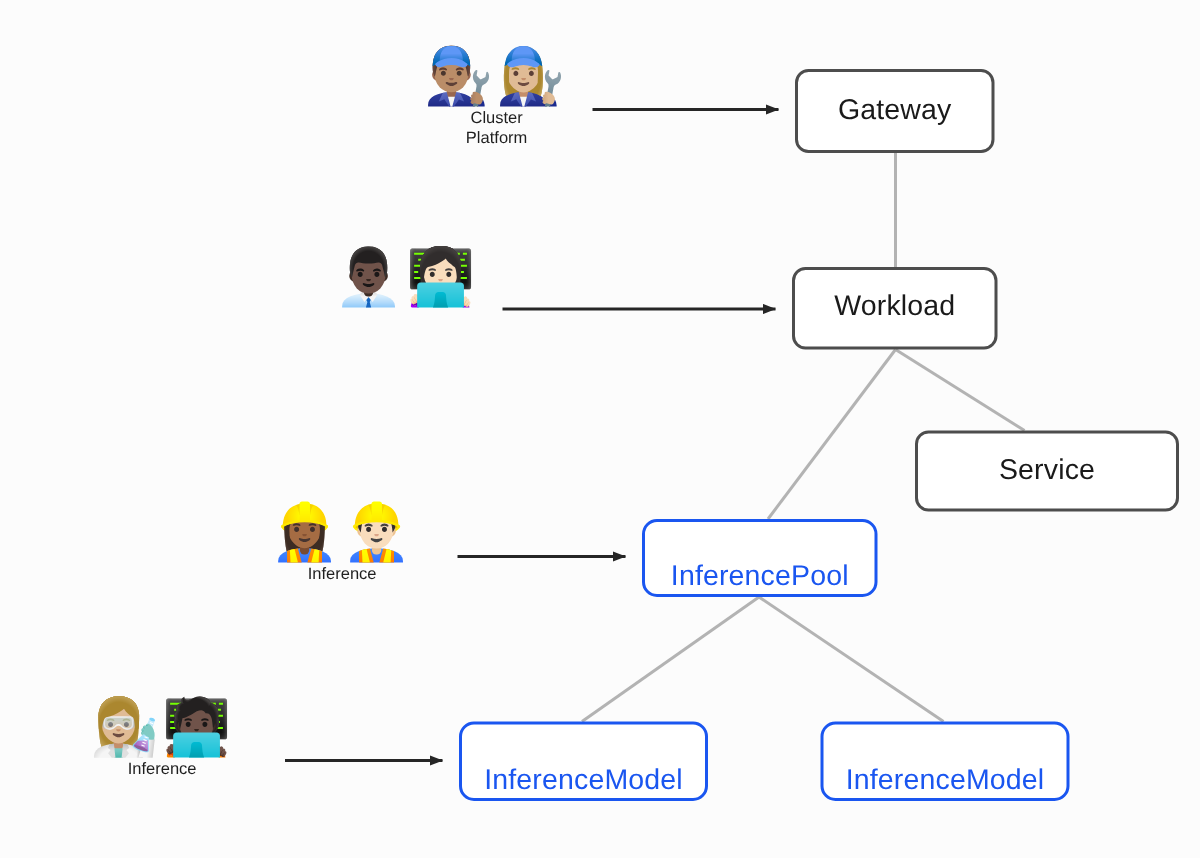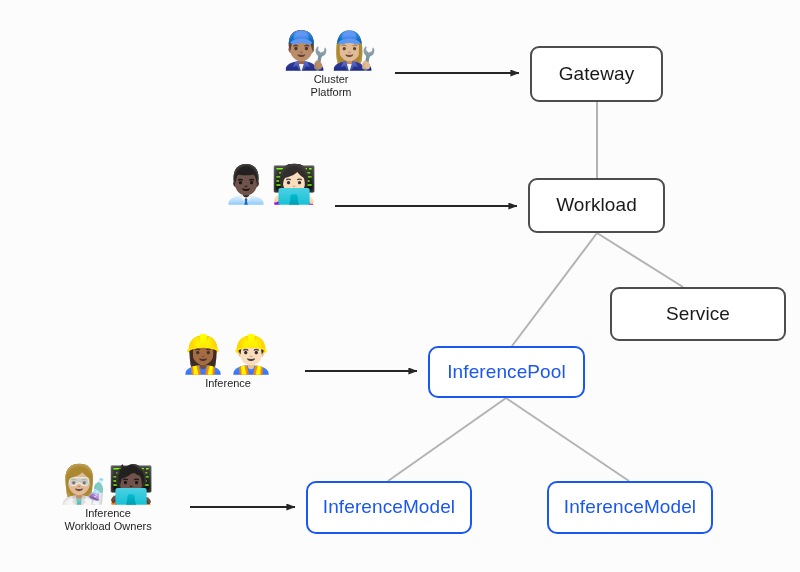--- a/index.html
+++ b/index.html
@@ -44,20 +44,21 @@
   .node.k8s {
     border: 2px solid #4d4d4d;
   }
   .node.k8s .node-label {
     color: #1a1a1a;
     font-size: 19px;
   }
   .node.inference {
     border: 2.5px solid #1a56f0;
     border-radius: 10px;
+    align-items: flex-end;
   }
   .node.inference .node-label {
     color: #1a56f0;
     font-size: 19px;
   }
 
   
   .persona {
     position: absolute;
     display: flex;
@@ -141,18 +142,17 @@
       <div class="persona" style="left: 180px; top: 336px;">
         <div class="persona-emojis">👷🏾‍♀️👷🏻‍♂️</div>
         <div class="persona-caption">
           <div>Inference</div>
         </div>
       </div>
       <div class="persona" style="left: 60px; top: 466px;">
         <div class="persona-emojis">👩🏼‍🔬🧑🏿‍💻</div>
         <div class="persona-caption">
           <div>Inference</div>
-          <div>Workload Owners</div>
         </div>
       </div>
     </div>
 
 </div>
 
 </body></html>

